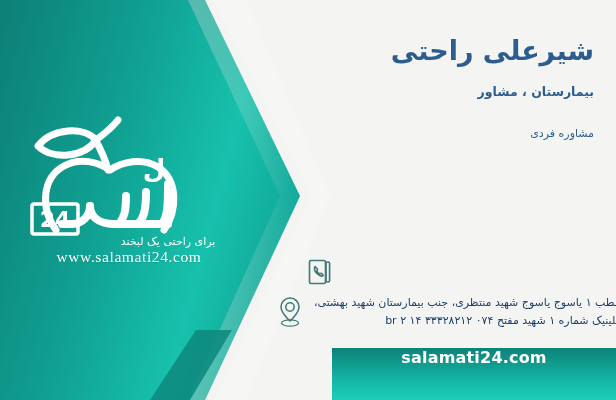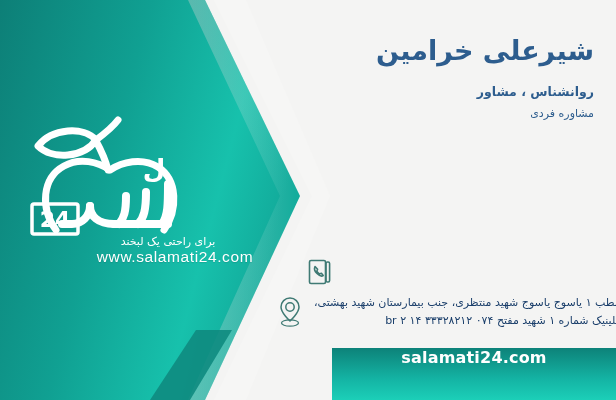--- a/index.html
+++ b/index.html
@@ -27,23 +27,22 @@
     width:240px;height:155px;
   }
   .logo svg{display:block;}
   .logo-url{
     position:absolute;
     left:0;top:248px;width:258px;
     text-align:center;
     color:#ffffff;
     font-size:15.5px;
     letter-spacing:.6px;
-    font-family:Liberation Sans, sans-serif;
+    font-family:Liberation Serif, serif;
     text-shadow:0 1px 1px rgba(0,0,0,.12);
-    padding-left:46px;
   }
 
   
   .right{
     position:absolute;
     right:22px;top:34px;
     width:330px;
     text-align:right;
     direction:rtl;
   }
@@ -58,21 +57,21 @@
   .subtitle{
     color:#2d5d8e;
     font-size:12.5px;
     font-weight:700;
     margin-top:16px;
   }
   .service{
     color:#2d5d8e;
     font-size:11px;
     font-weight:400;
-    margin-top:8px;
+    margin-top:28px;
   }
 
   
   .contact{
     position:absolute;
     right:16px;
     direction:rtl;
     display:flex;
     align-items:center;
     justify-content:flex-end;
@@ -176,22 +175,22 @@
         <text x="37" y="115" font-family="DejaVu Sans, sans-serif" font-size="22" font-weight="700" fill="#ffffff" text-anchor="middle">24</text>
       </g>
 
       <text x="150" y="133" font-family="DejaVu Sans, sans-serif" font-size="11" fill="#ffffff" text-anchor="middle" direction="rtl">برای راحتی یک لبخند</text>
     </svg>
   </div>
 
   <div class="logo-url">www.salamati24.com</div>
 
   <div class="right">
-    <div class="title">شیرعلی  خرامین</div>
-    <div class="subtitle">روانشناس ، مشاور</div>
+    <div class="title">شیرعلی  راحتی</div>
+    <div class="subtitle">بیمارستان ، مشاور</div>
     <div class="service">مشاوره فردی</div>
   </div>
 
   <div class="contact c-phone">
     <div class="icon-box">
       <svg width="26" height="28" viewBox="0 0 26 28">
         <rect x="2.5" y="2.5" width="16" height="23" rx="1.5" fill="none" stroke="#3f7a74" stroke-width="1.6"></rect>
         <rect x="19" y="4" width="3.6" height="20" rx="1.4" fill="none" stroke="#3f7a74" stroke-width="1.6"></rect>
         <path d="M8,8.5 C7,10.5 8,13.5 10,15.5 C12,17.5 14.6,18.6 16.2,17.6
                  L14.4,15.3 L12.4,16 C11.4,15.3 10.4,14.3 9.8,13.2

